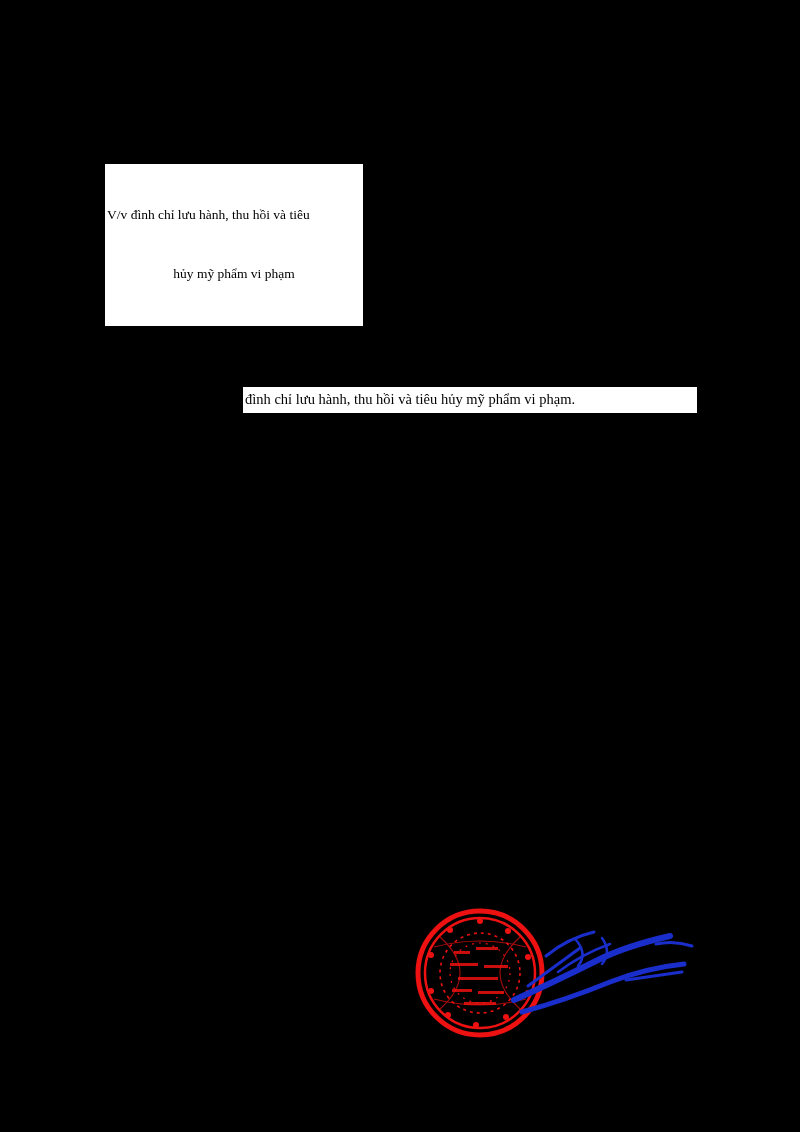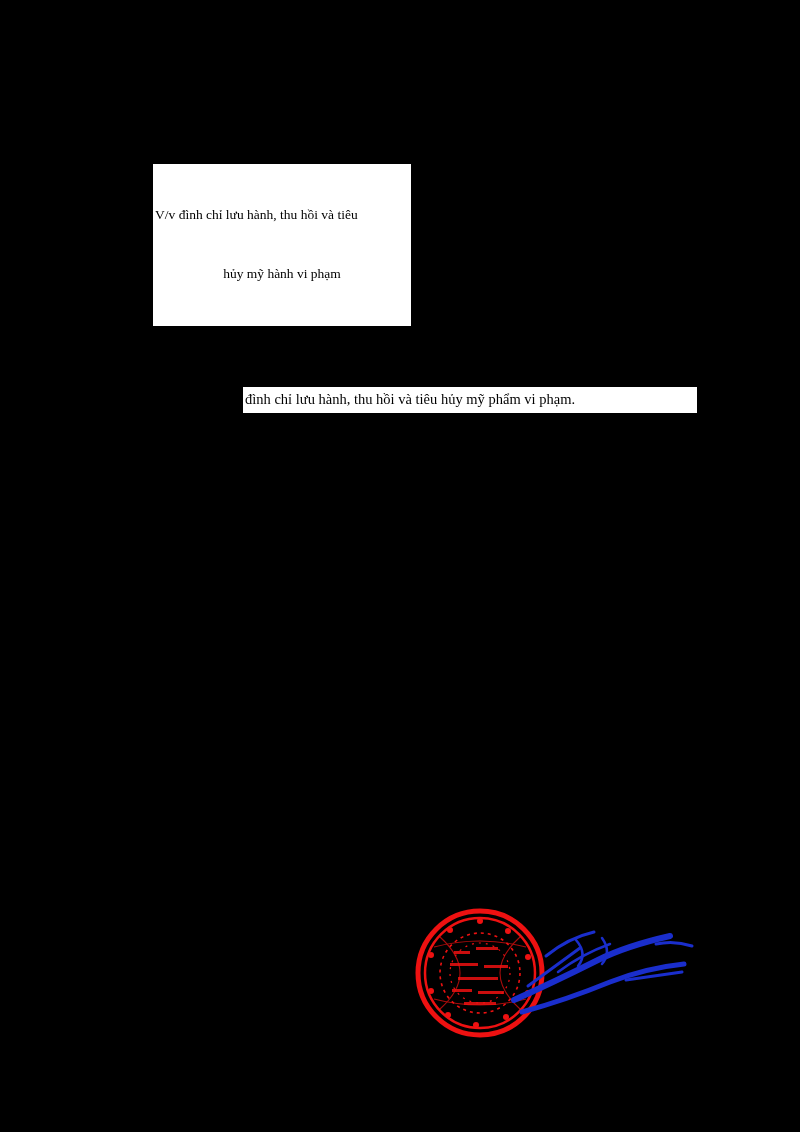--- a/index.html
+++ b/index.html
@@ -35,21 +35,20 @@
     line-height: 1.45;
   }
 
   .subject-block {
     left: 105px;
     top: 164px;
     width: 258px;
     text-align: center;
     font-size: 13.5px;
     padding: 2px 0 3px 0;
-    margin-left: 48px;
   }
   .subject-block .line1 { display: block; text-align: left; padding-left: 2px; }
   .subject-block .line2 { display: block; text-align: center; }
 
   .body-line {
     left: 243px;
     top: 387px;
     width: 444px;
     font-size: 14.5px;
     padding: 2px 8px 3px 2px;
@@ -78,21 +77,21 @@
   }
   .signature svg { display: block; }
 </style>
 </head>
 <body>
 
 <div class="page">
 
   <div class="frag subject-block">
     <span class="line1">V/v đình chỉ lưu hành, thu hồi và tiêu</span>
-    <span class="line2">hủy mỹ hành vi phạm</span>
+    <span class="line2">hủy mỹ phẩm vi phạm</span>
   </div>
 
   <div class="frag body-line">đình chỉ lưu hành, thu hồi và tiêu hủy mỹ phẩm vi phạm.</div>
 
   <div class="seal">
     <svg width="132" height="132" viewBox="0 0 132 132" aria-hidden="true">
       <g stroke="#ee1111" fill="none">
         <circle cx="66" cy="66" r="62" stroke-width="5"></circle>
         <circle cx="66" cy="66" r="55" stroke-width="2.5"></circle>
         <circle cx="66" cy="66" r="40" stroke-width="1.6" stroke-dasharray="3 4"></circle>

